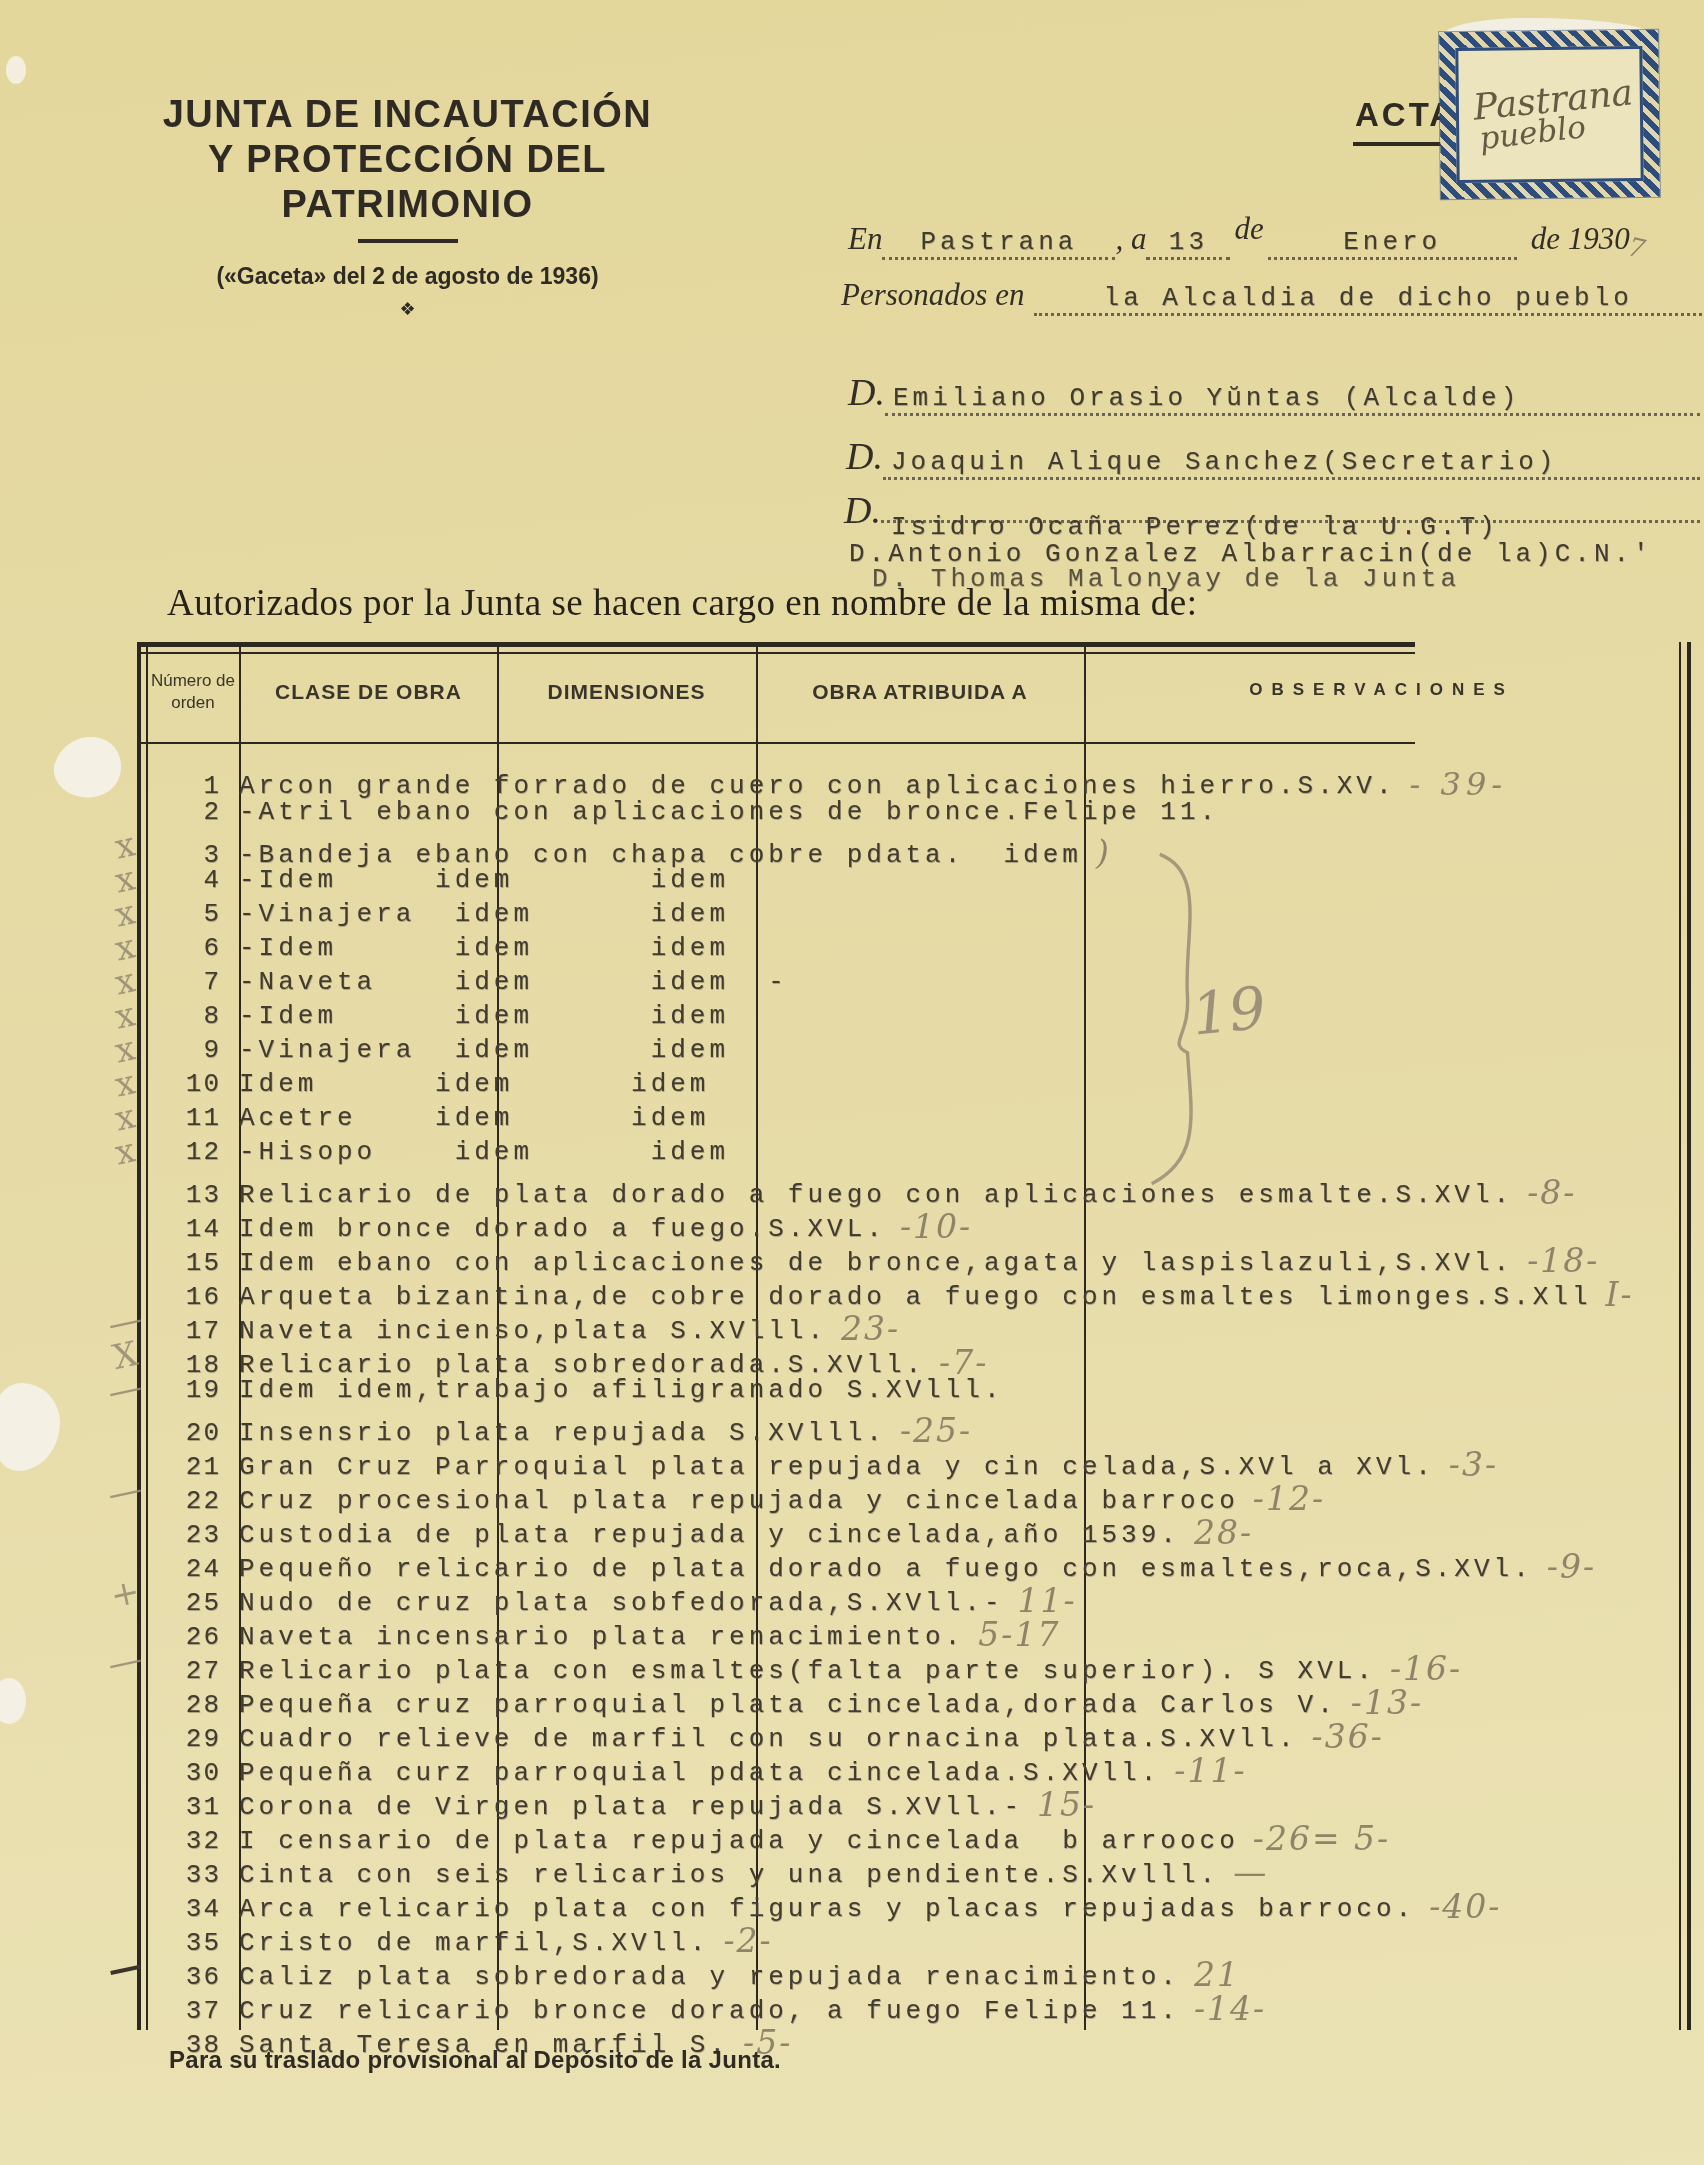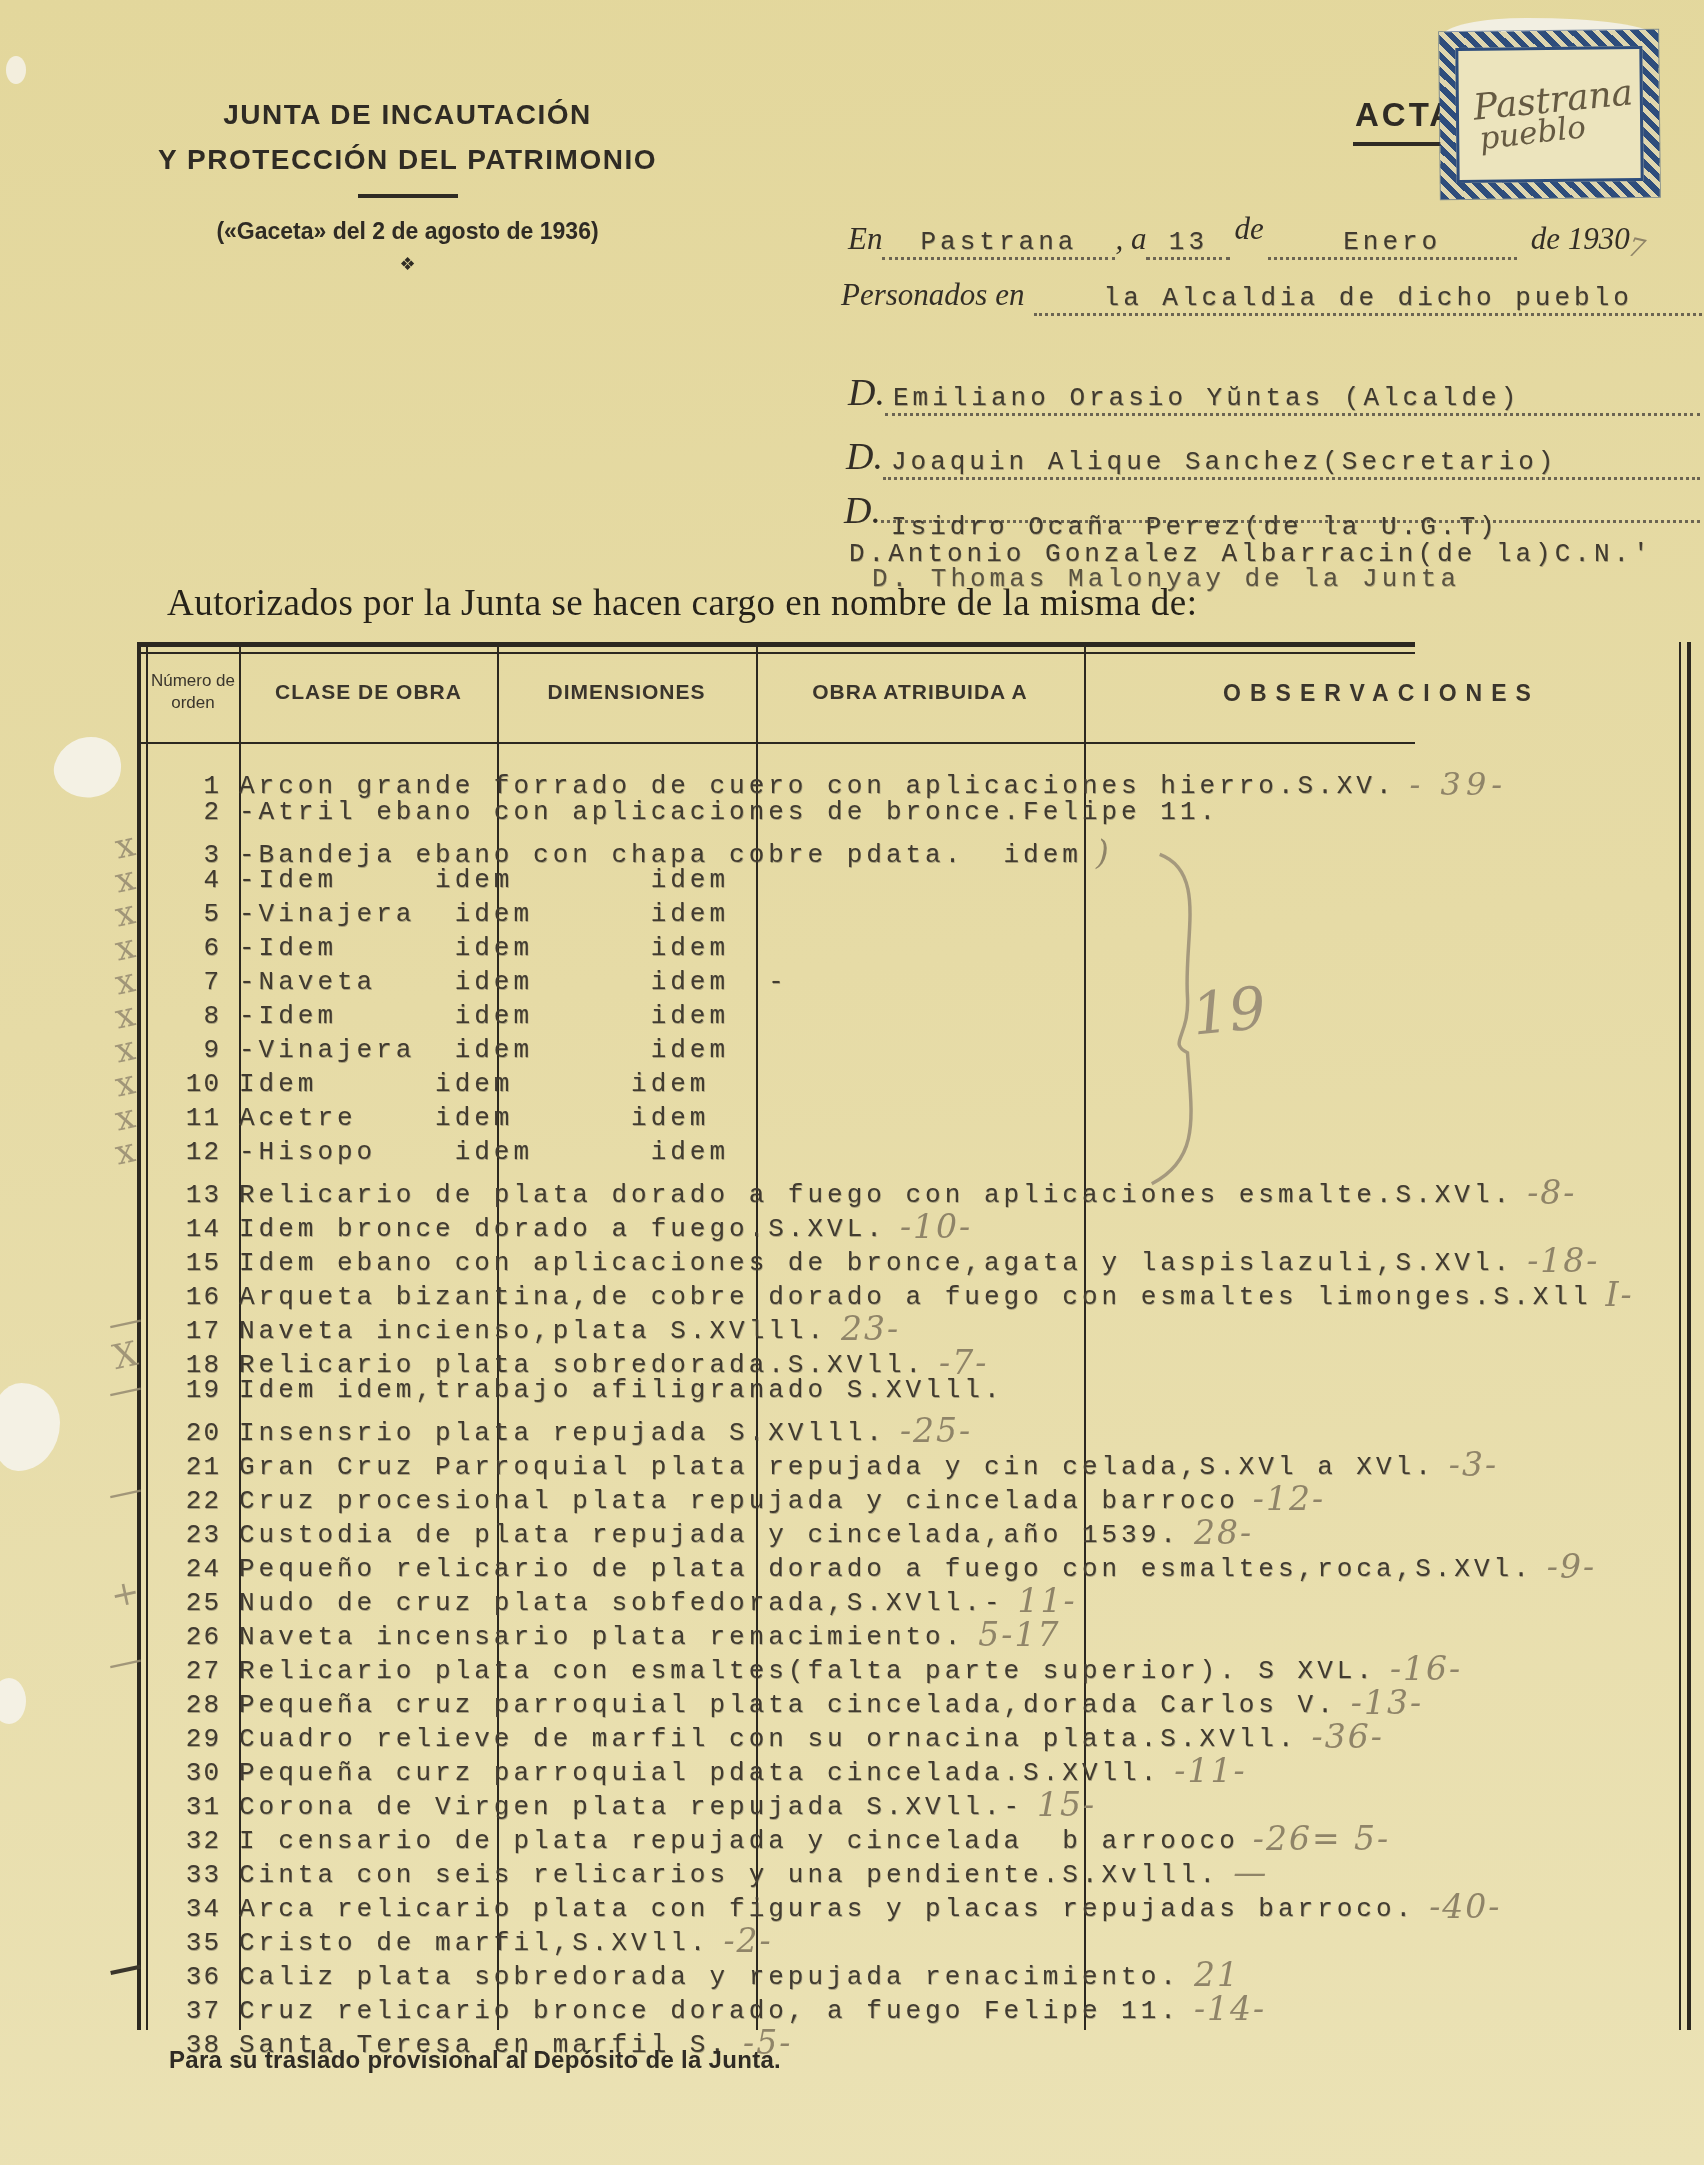--- a/index.html
+++ b/index.html
@@ -10,21 +10,21 @@
   .sansb{font-family:"Liberation Sans",sans-serif;font-weight:bold;color:#2f2b24;}
   .it{font-family:"Liberation Serif",serif;font-style:italic;font-size:31px;color:#332e26;}
   
   .typed{font-family:"Liberation Mono",monospace;font-size:26px;letter-spacing:4px;
          color:#413b30;text-shadow:0.6px 0.6px 0 rgba(62,56,45,0.35);white-space:pre;}
   
   .hw{font-family:"DejaVu Serif",serif;font-style:italic;color:#655a42;}
   .pencil{font-family:"DejaVu Serif",serif;font-style:italic;color:#8f8468;}
 
   .org-block{position:absolute;left:129px;top:92px;width:557px;text-align:center;}
-  .org-line{font-size:28px;line-height:45px;letter-spacing:1.5px;}
+  .org-line{font-size:38px;line-height:45px;letter-spacing:1.5px;}
   .org-rule{width:100px;height:4px;background:#2f2b24;margin:12px auto 0;}
   .gaceta{margin-top:20px;font-size:23px;}
   .ornament{margin-top:8px;font-size:18px;color:#2f2b24;}
 
   .acta{position:absolute;left:1353px;top:96px;font-size:33px;letter-spacing:3px;
         border-bottom:4px solid #2f2b24;padding:0 6px 8px 2px;}
 
   .stamp-backing{position:absolute;left:1443px;top:18px;width:211px;height:30px;
         background:#f2efe2;border-radius:40% 60% 50% 50%/60% 60% 40% 40%;}
   .stamp{position:absolute;left:1440px;top:31px;width:219px;height:167px;
@@ -54,21 +54,21 @@
   .table{position:absolute;left:137px;top:642px;width:1278px;height:1388px;}
   .vl,.hl{position:absolute;background:#2c2820;}
   .vl{top:0;bottom:0;width:2px;}
   .hl{left:0;right:0;height:2px;}
   .hdr-cell{position:absolute;text-align:center;color:#3a352c;
         font-family:"Liberation Sans",sans-serif;font-weight:bold;}
   .hdr-num{left:10px;width:92px;top:28px;font-size:17px;font-weight:normal;line-height:22px;}
   .hdr-c1{left:104px;width:255px;top:38px;font-size:21px;letter-spacing:1px;}
   .hdr-c2{left:362px;width:255px;top:38px;font-size:21px;letter-spacing:1px;}
   .hdr-c3{left:621px;width:324px;top:38px;font-size:21px;letter-spacing:1px;}
-  .hdr-c4{left:949px;width:591px;top:38px;font-size:23px;letter-spacing:9px;}
+  .hdr-c4{left:949px;width:591px;top:38px;font-size:17px;letter-spacing:9px;}
 
   .body-rows{position:absolute;top:101px;left:0;right:0;padding-top:20px;}
   .trow{position:relative;height:34px;display:flex;align-items:baseline;}
   .num{width:102px;text-align:right;padding-right:18px;box-sizing:border-box;
        letter-spacing:2px;flex:none;}
   .desc{flex:none;}
   .obs{font-family:"DejaVu Serif",serif;font-style:italic;font-size:33px;color:#8f8468;
        margin-left:14px;letter-spacing:2px;white-space:pre;transform:translateY(2px);}
   .obs.big{font-size:32px;letter-spacing:5px;}
   .mmark{position:absolute;left:-34px;top:-6px;width:44px;text-align:center;font-size:34px;

